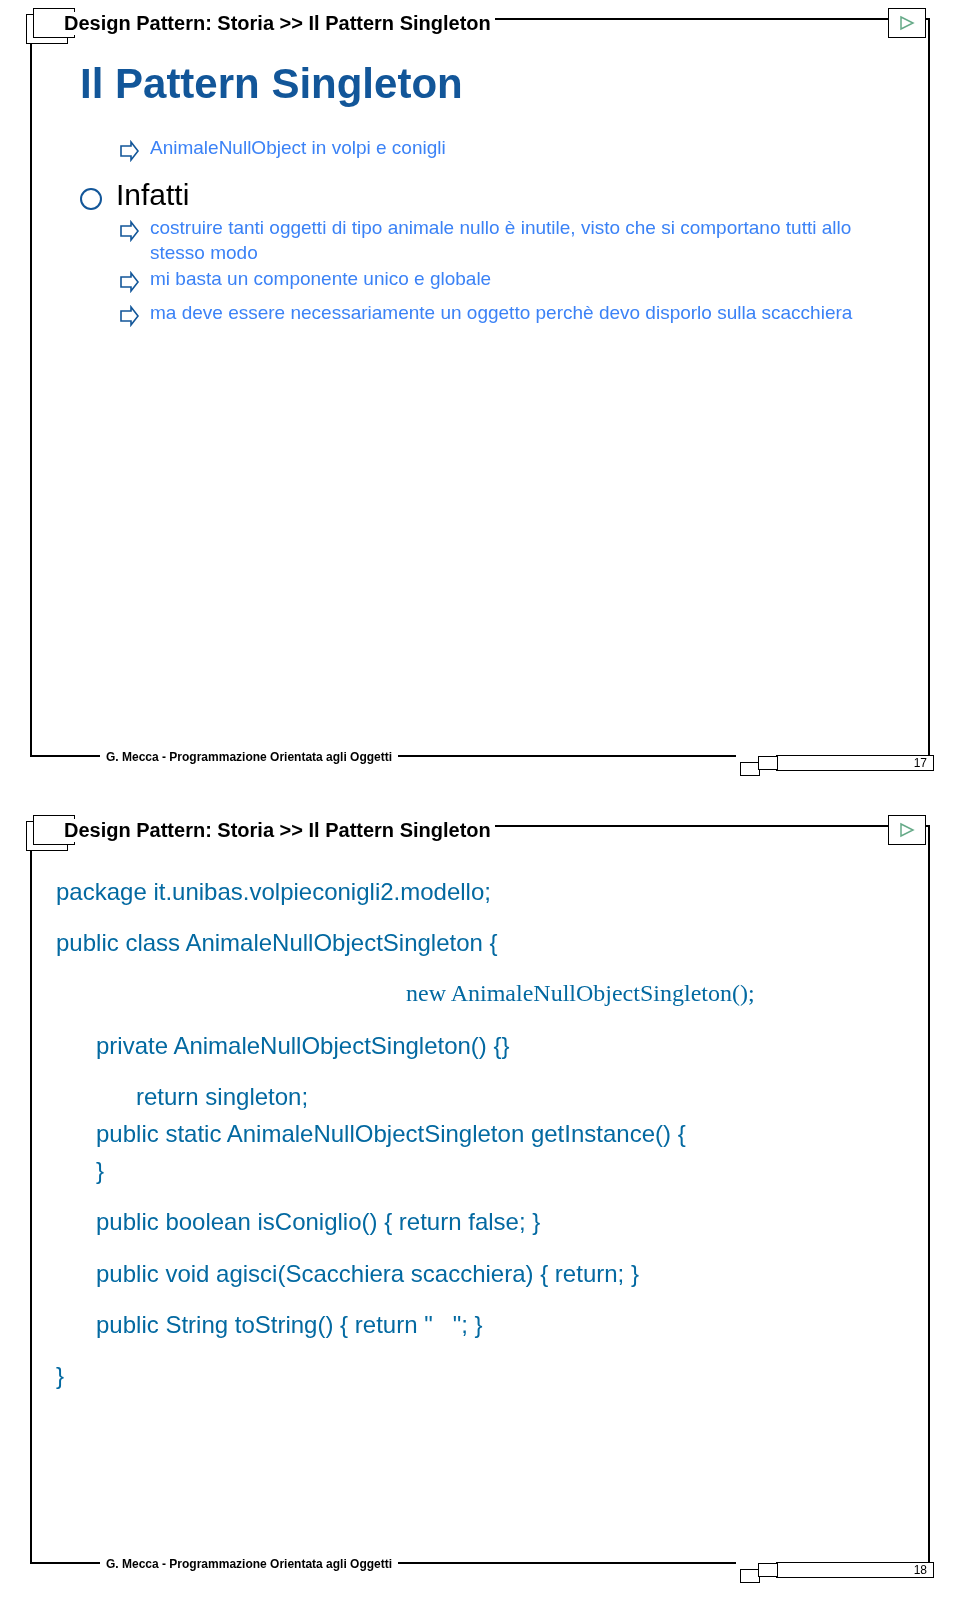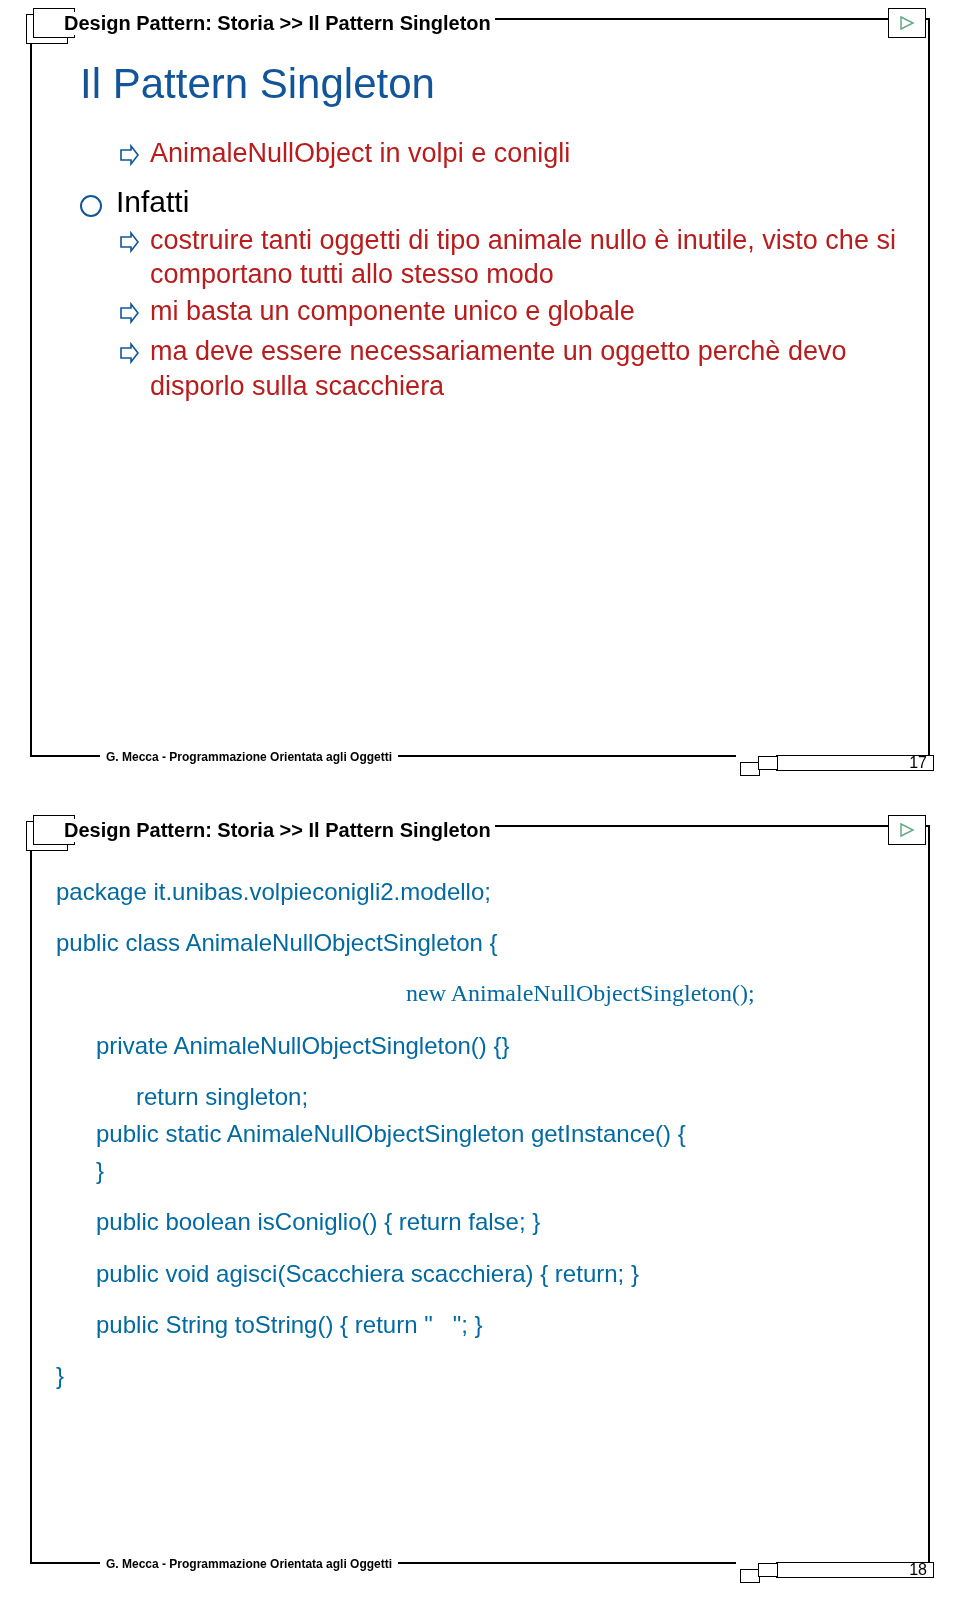--- a/index.html
+++ b/index.html
@@ -112,54 +112,54 @@
   }
   .fb-long {
     width: 150px;
     height: 14px;
     border: 1.5px solid #000;
     background:#fff;
     display:flex;
     align-items:center;
     justify-content:flex-end;
     padding-right:6px;
-    font-size: 16px;
+    font-size: 12px;
     font-weight: normal;
   }
   .content {
     position: absolute;
     top: 60px;
     left: 80px;
     right: 60px;
     bottom: 70px;
   }
   .title {
     font-size: 42px;
     color: #125699;
-    font-weight: normal;
+    font-weight: bold;
     margin: 0 0 28px 0;
   }
   .level1 {
     font-size: 30px;
     color: #000;
     margin: 10px 0 4px 0;
     display:flex;
     align-items:flex-start;
   }
   .level1 .bullet {
     width: 18px; height: 18px;
     border: 2.5px solid #125699;
     border-radius: 50%;
     flex: 0 0 auto;
     margin-right: 14px;
     margin-top: 10px;
   }
   .level2 {
-    font-size: 27px;
-    color: #b91c1c;
+    font-size: 19px;
+    color: #3b82f6;
     margin: 2px 0 2px 38px;
     display:flex;
     align-items:flex-start;
     line-height: 1.28;
   }
   .level2 .arrow {
     flex: 0 0 auto;
     margin-right: 10px;
     margin-top: 4px;
   }

